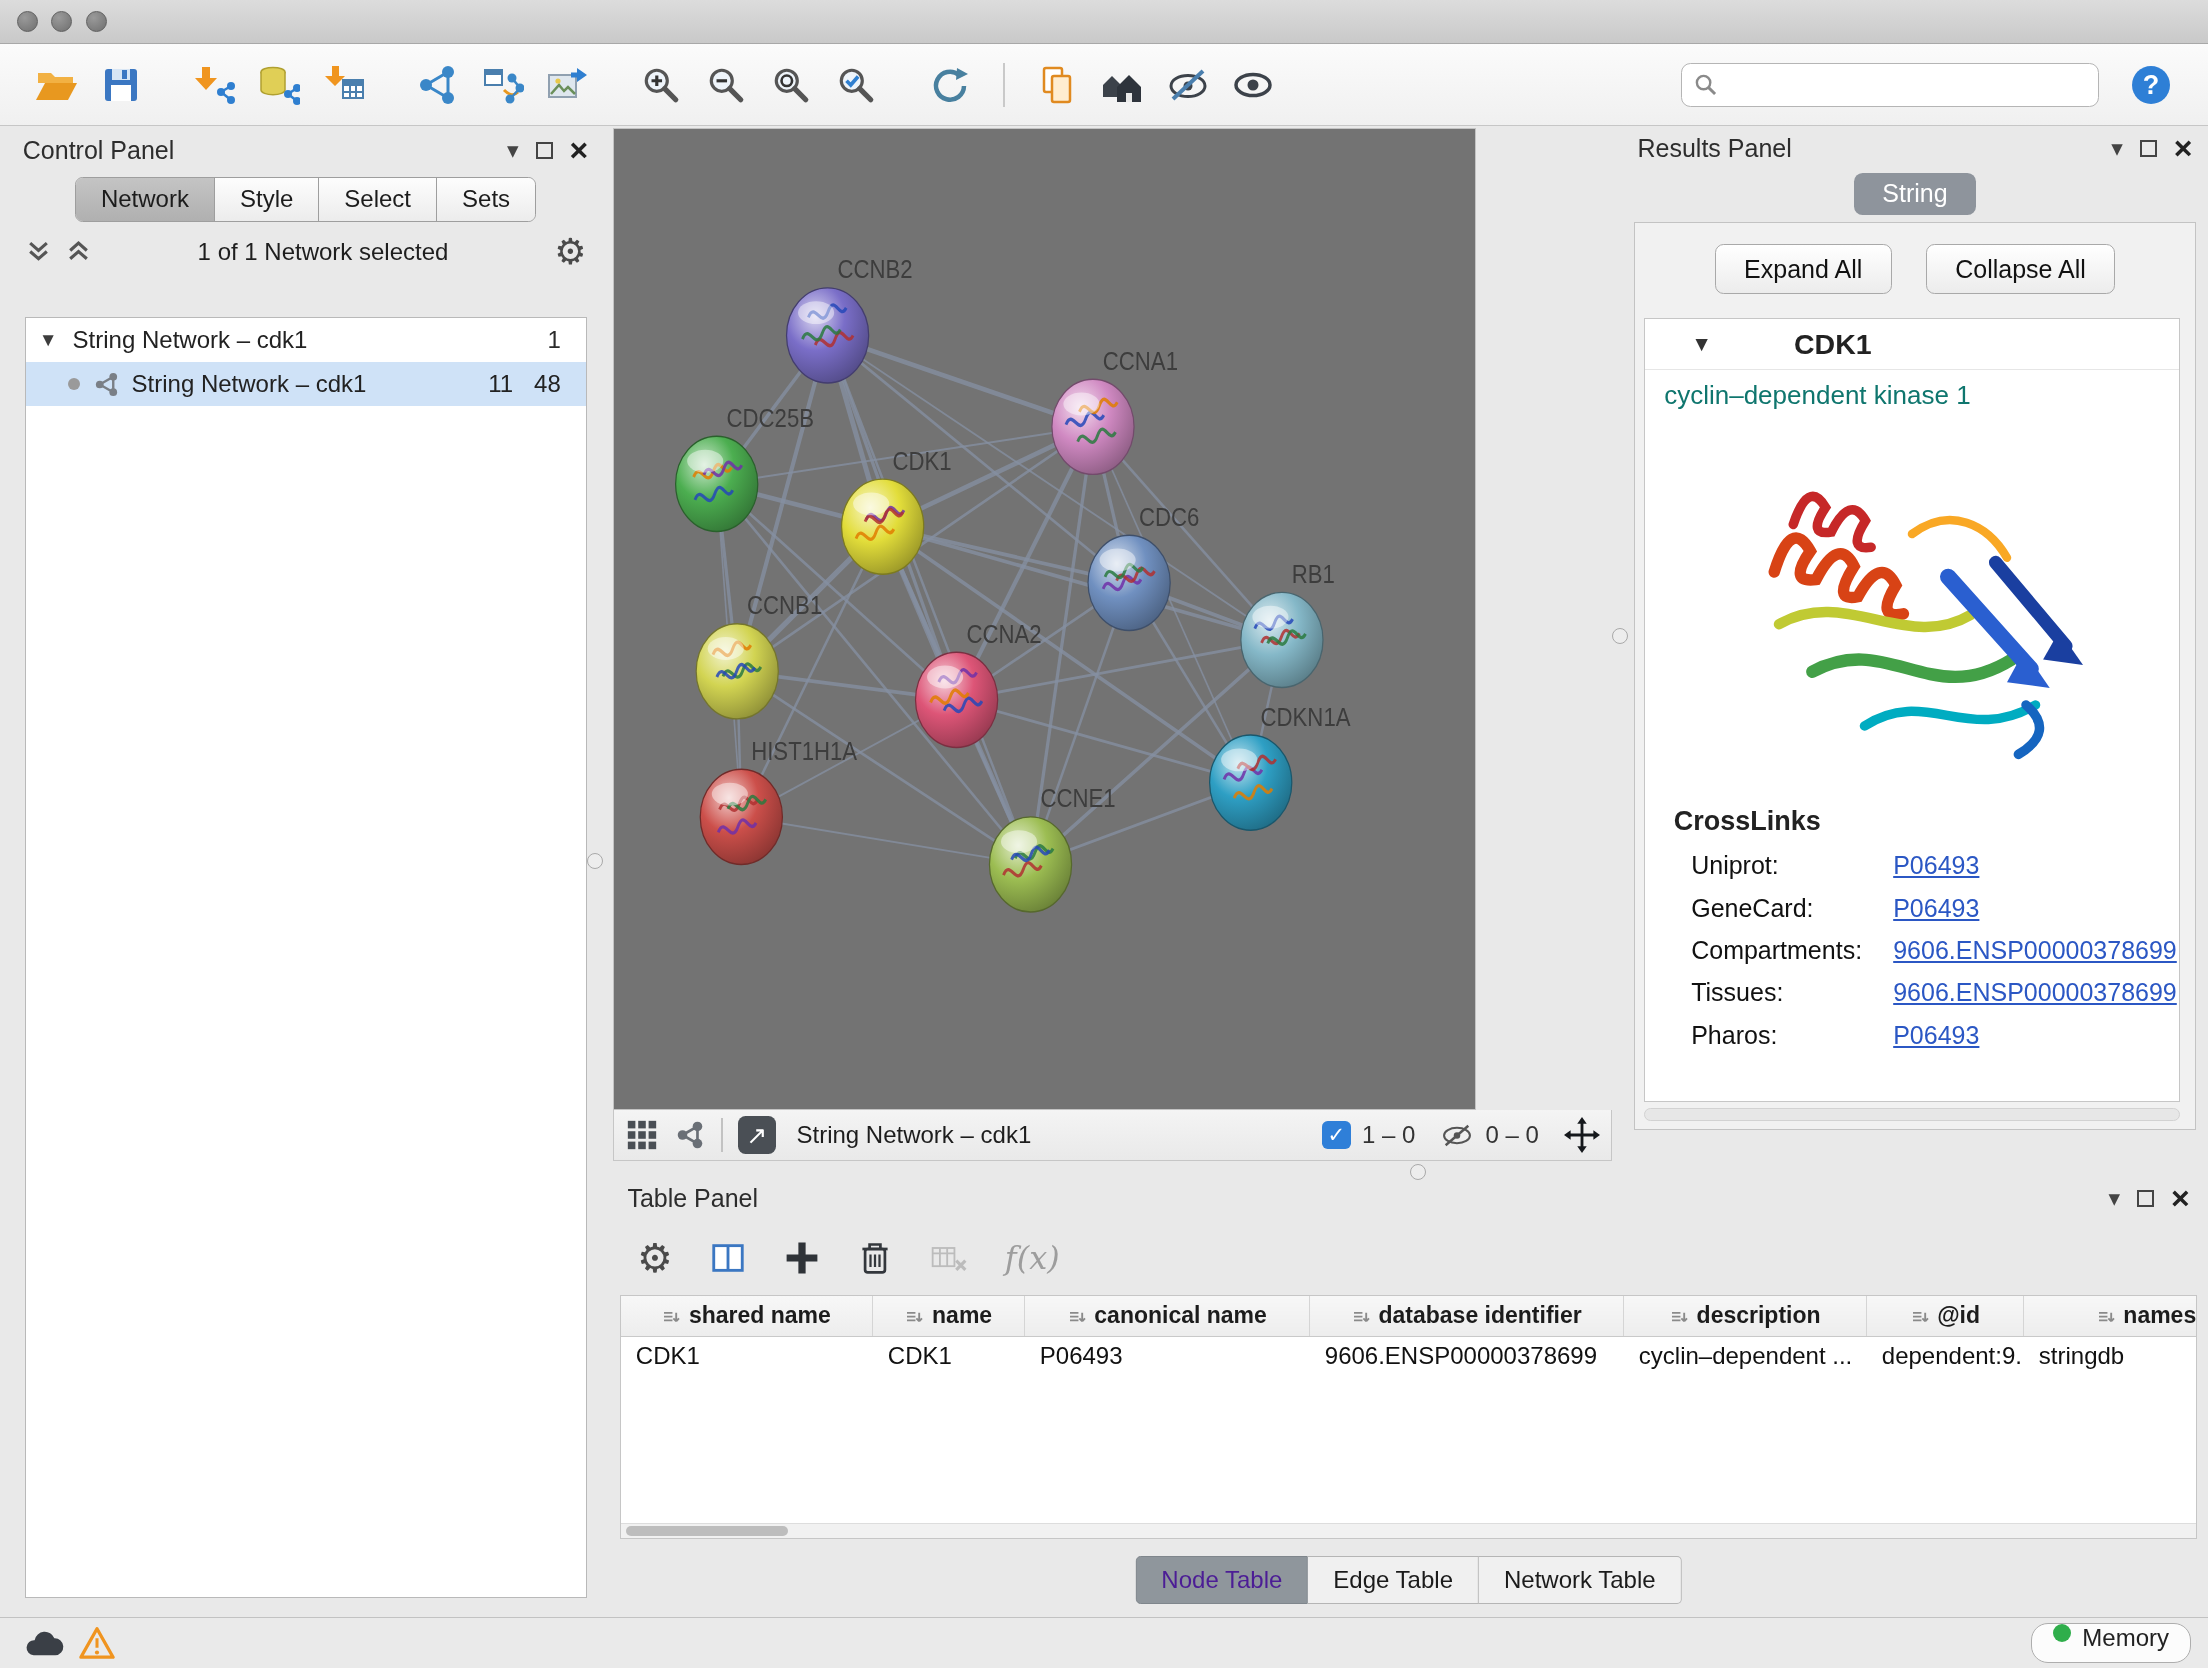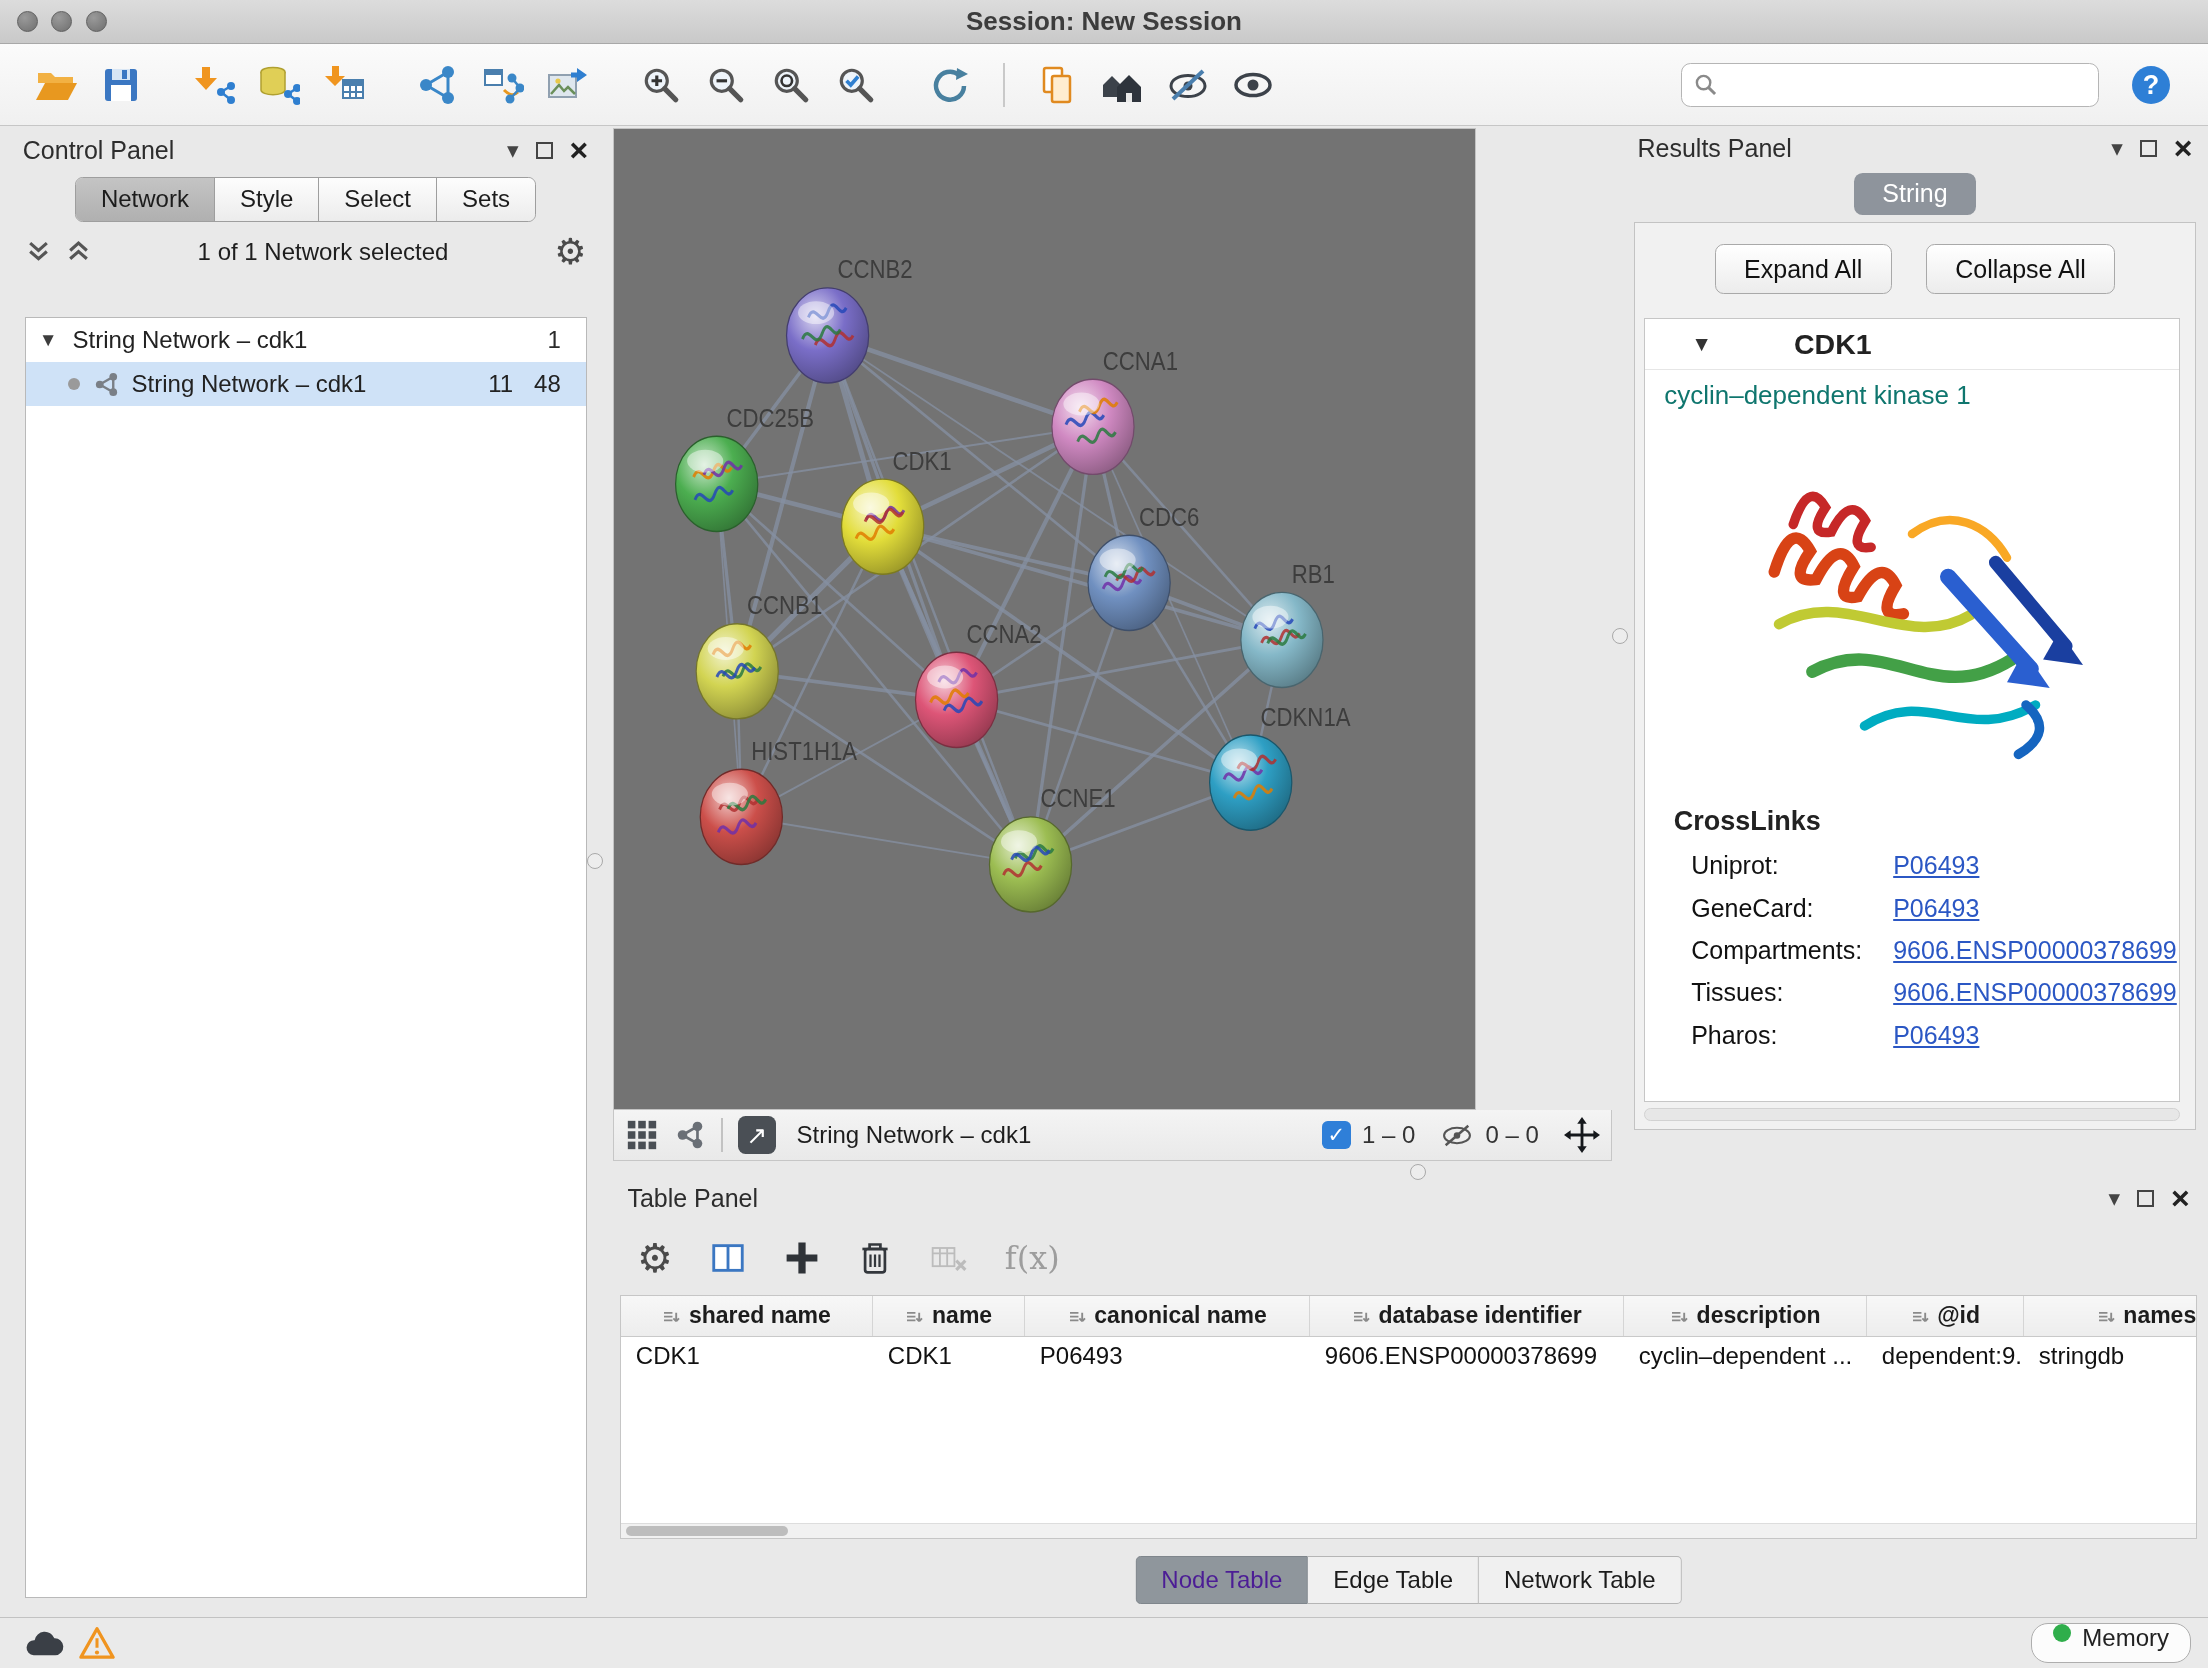--- a/index.html
+++ b/index.html
@@ -97,21 +97,21 @@
   .xl-title { font-size:27px; font-weight:bold; padding:25px 0 7.6px 28.5px; }
   .cl-row { display:flex; align-items:center; padding:6.7px 0 6.7px 46px; font-size:25px; }
   .cl-label { width:202px; color:#111; }
   .cl-link { color:#2b57c4; text-decoration:underline; }
   .res-hscroll { position:absolute; left:9.5px; right:15px; bottom:7.6px; height:13.3px;
     background:#e7e7e7; border:1px solid #d2d2d2; border-radius:6.7px; }
 
   
   .table-panel { position:absolute; left:616px; top:1179px; width:1585px; height:436px; }
   .tp-toolbar { display:flex; align-items:center; gap:36px; padding:13.3px 0 0 21px; height:68px; }
-  .fx { font-family:"DejaVu Serif",serif; font-size:32px; color:#9d9d9d; }
+  .fx { font-family:"DejaVu Serif",serif; font-style:italic; font-size:32px; color:#9d9d9d; }
   .table-wrap { position:absolute; left:3.8px; right:3.8px; top:116px; bottom:76px;
     background:#fff; border:1px solid #c6c6c6; overflow:hidden; }
   table.node-table { border-collapse:collapse; table-layout:fixed; width:1688px; }
   .node-table th { height:40px; background:linear-gradient(#f7f7f7,#ededed);
     border-right:1px solid #d5d5d5; border-bottom:1px solid #c9c9c9;
     font-size:23px; font-weight:bold; text-align:center; color:#1c1c1c; white-space:nowrap; overflow:hidden; }
   .node-table th .sort-ic { display:inline-block; vertical-align:middle; margin-right:7.6px; }
   .node-table td { height:40px; font-size:24px; padding-left:15px; white-space:nowrap; overflow:hidden; color:#111; }
   .tw-hscroll { position:absolute; left:0; right:0; bottom:0; height:15px; background:#f1f1f1; border-top:1px solid #ddd; }
   .tw-thumb { position:absolute; left:5.7px; top:1.9px; width:162px; height:10.5px; background:#bdbdbd; border-radius:5.7px; }
@@ -133,21 +133,20 @@
 </style>
 </head>
 <body>
 
 <div class="titlebar">
   <div class="traffic">
     <span class="tl"></span>
     <span class="tl"></span>
     <span class="tl"></span>
   </div>
-  <div class="win-title">Session: New Session</div>
 </div>
 
 <div class="toolbar">
   <div class="tb-btn">
     <svg width="44" height="42" viewBox="0 0 44 42">
       <path d="M4 9h13l4 4h18v6H4z" fill="#f2b143"></path>
         <path d="M2 36h32l9-17H11z" fill="#e8981f"></path>
     </svg>
   </div>
   <div class="tb-btn">

